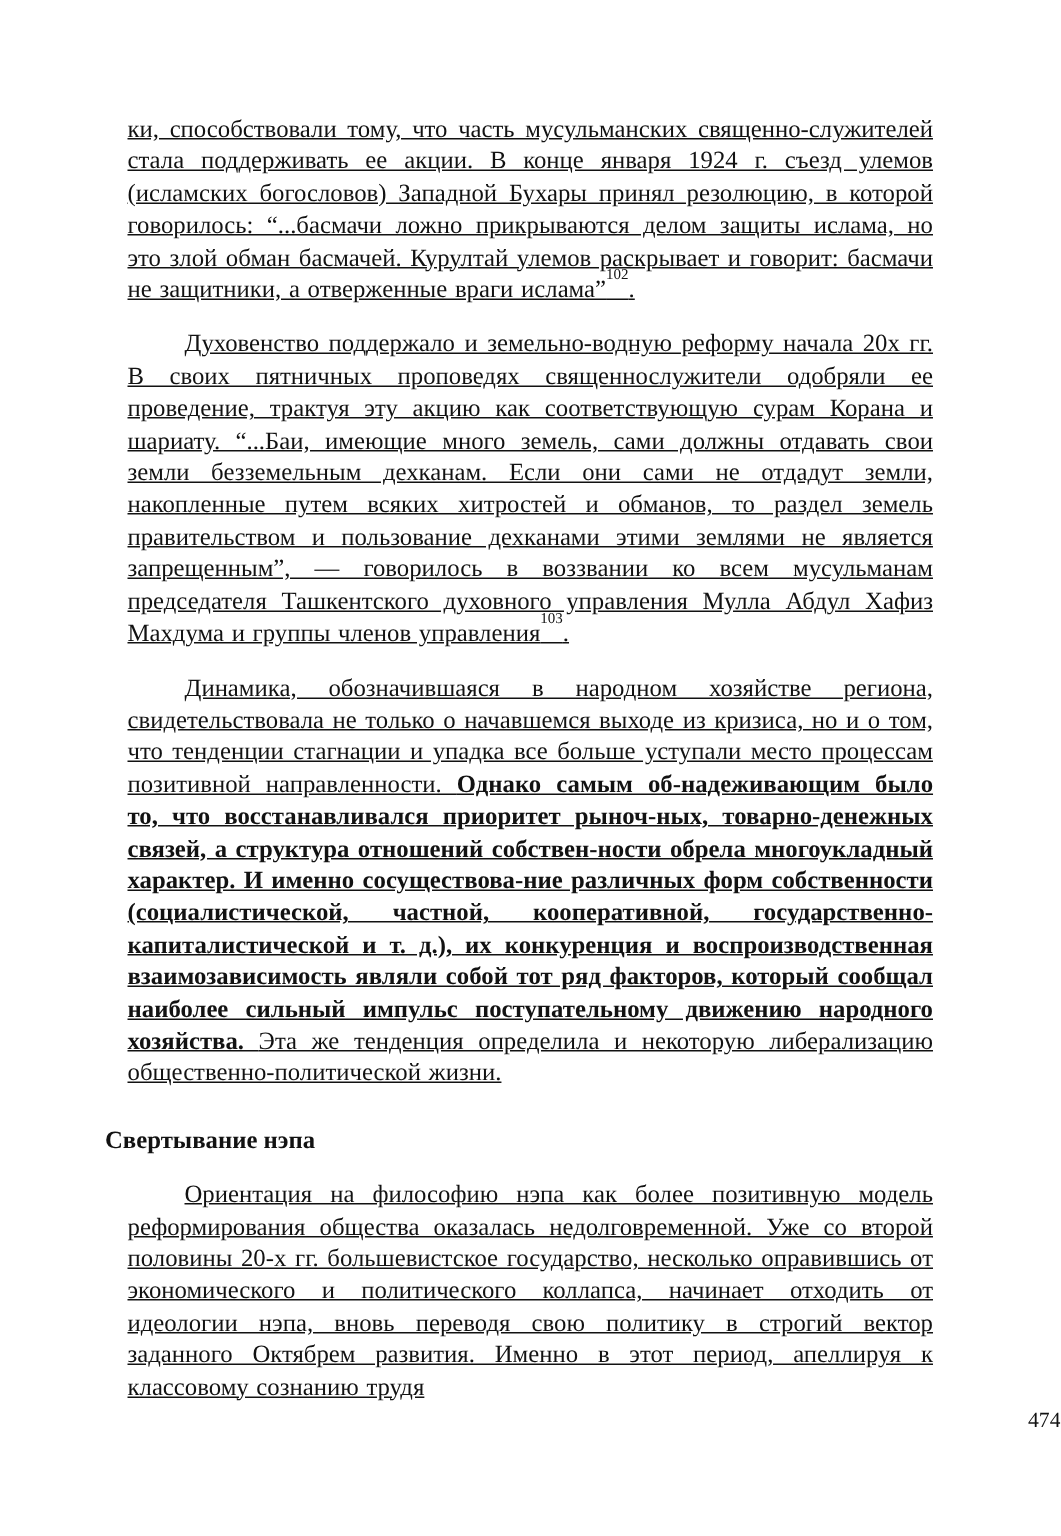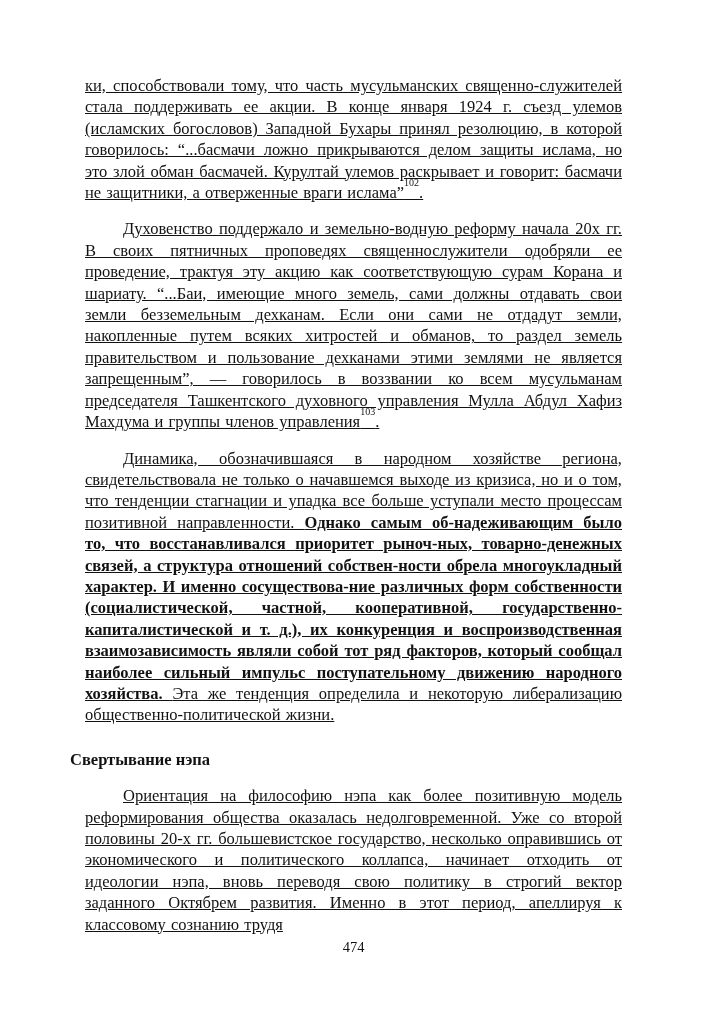--- a/index.html
+++ b/index.html
@@ -45,21 +45,21 @@
     margin: 23px 0 10px 0;
     font-size: 16.5px;
     line-height: 21.4px;
     font-weight: bold;
   }
   .page-footer {
     position: absolute;
     left: 0;
     bottom: 68px;
     width: 707px;
-    text-align: center;
+    text-align: right;
     font-size: 14.5px;
   }
 </style>
 </head>
 <body>
 
 <div class="page">
   <div class="text-block">
 
     <p class="para"><span>ки, способствовали тому, что часть мусульманских священно-служителей стала поддерживать ее акции. В конце января 1924 г. съезд улемов (исламских богословов) Западной Бухары принял резолюцию, в которой говорилось: “...басмачи ложно прикрываются делом защиты ислама, но это злой обман басмачей. Курултай улемов раскрывает и говорит: басмачи не защитники, а отверженные враги ислама”</span><sup class="fnref">102</sup><span>.</span></p>

